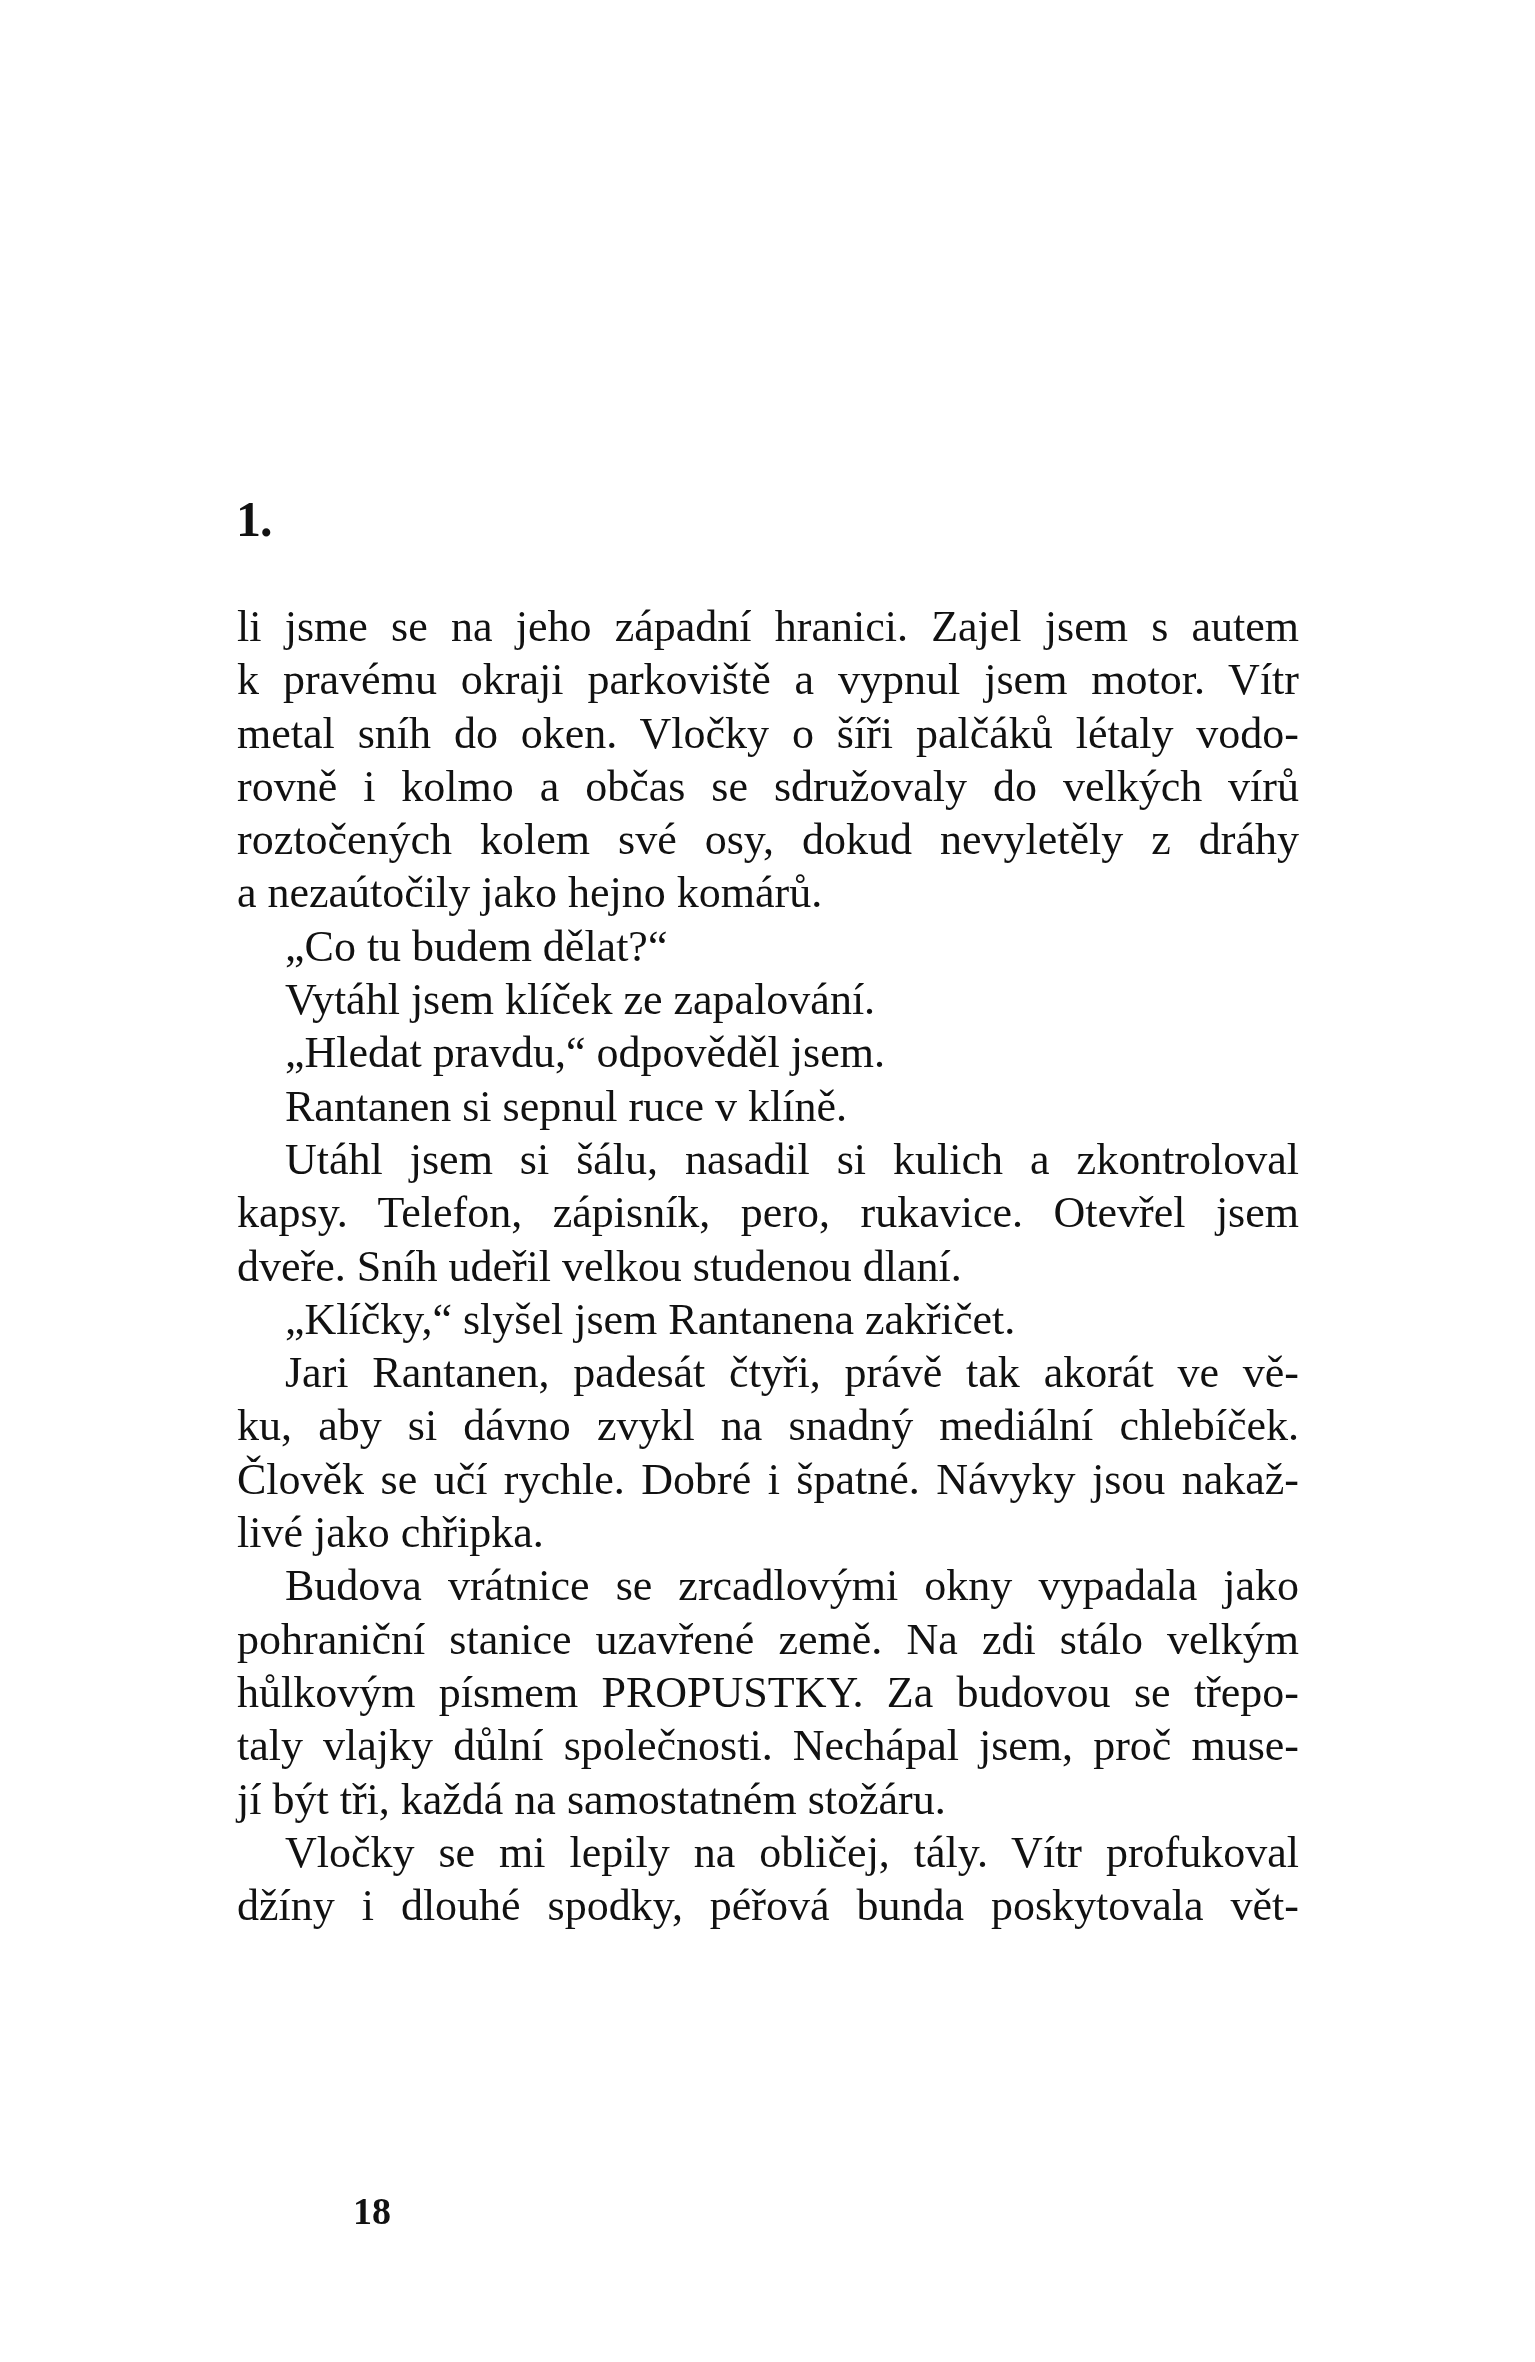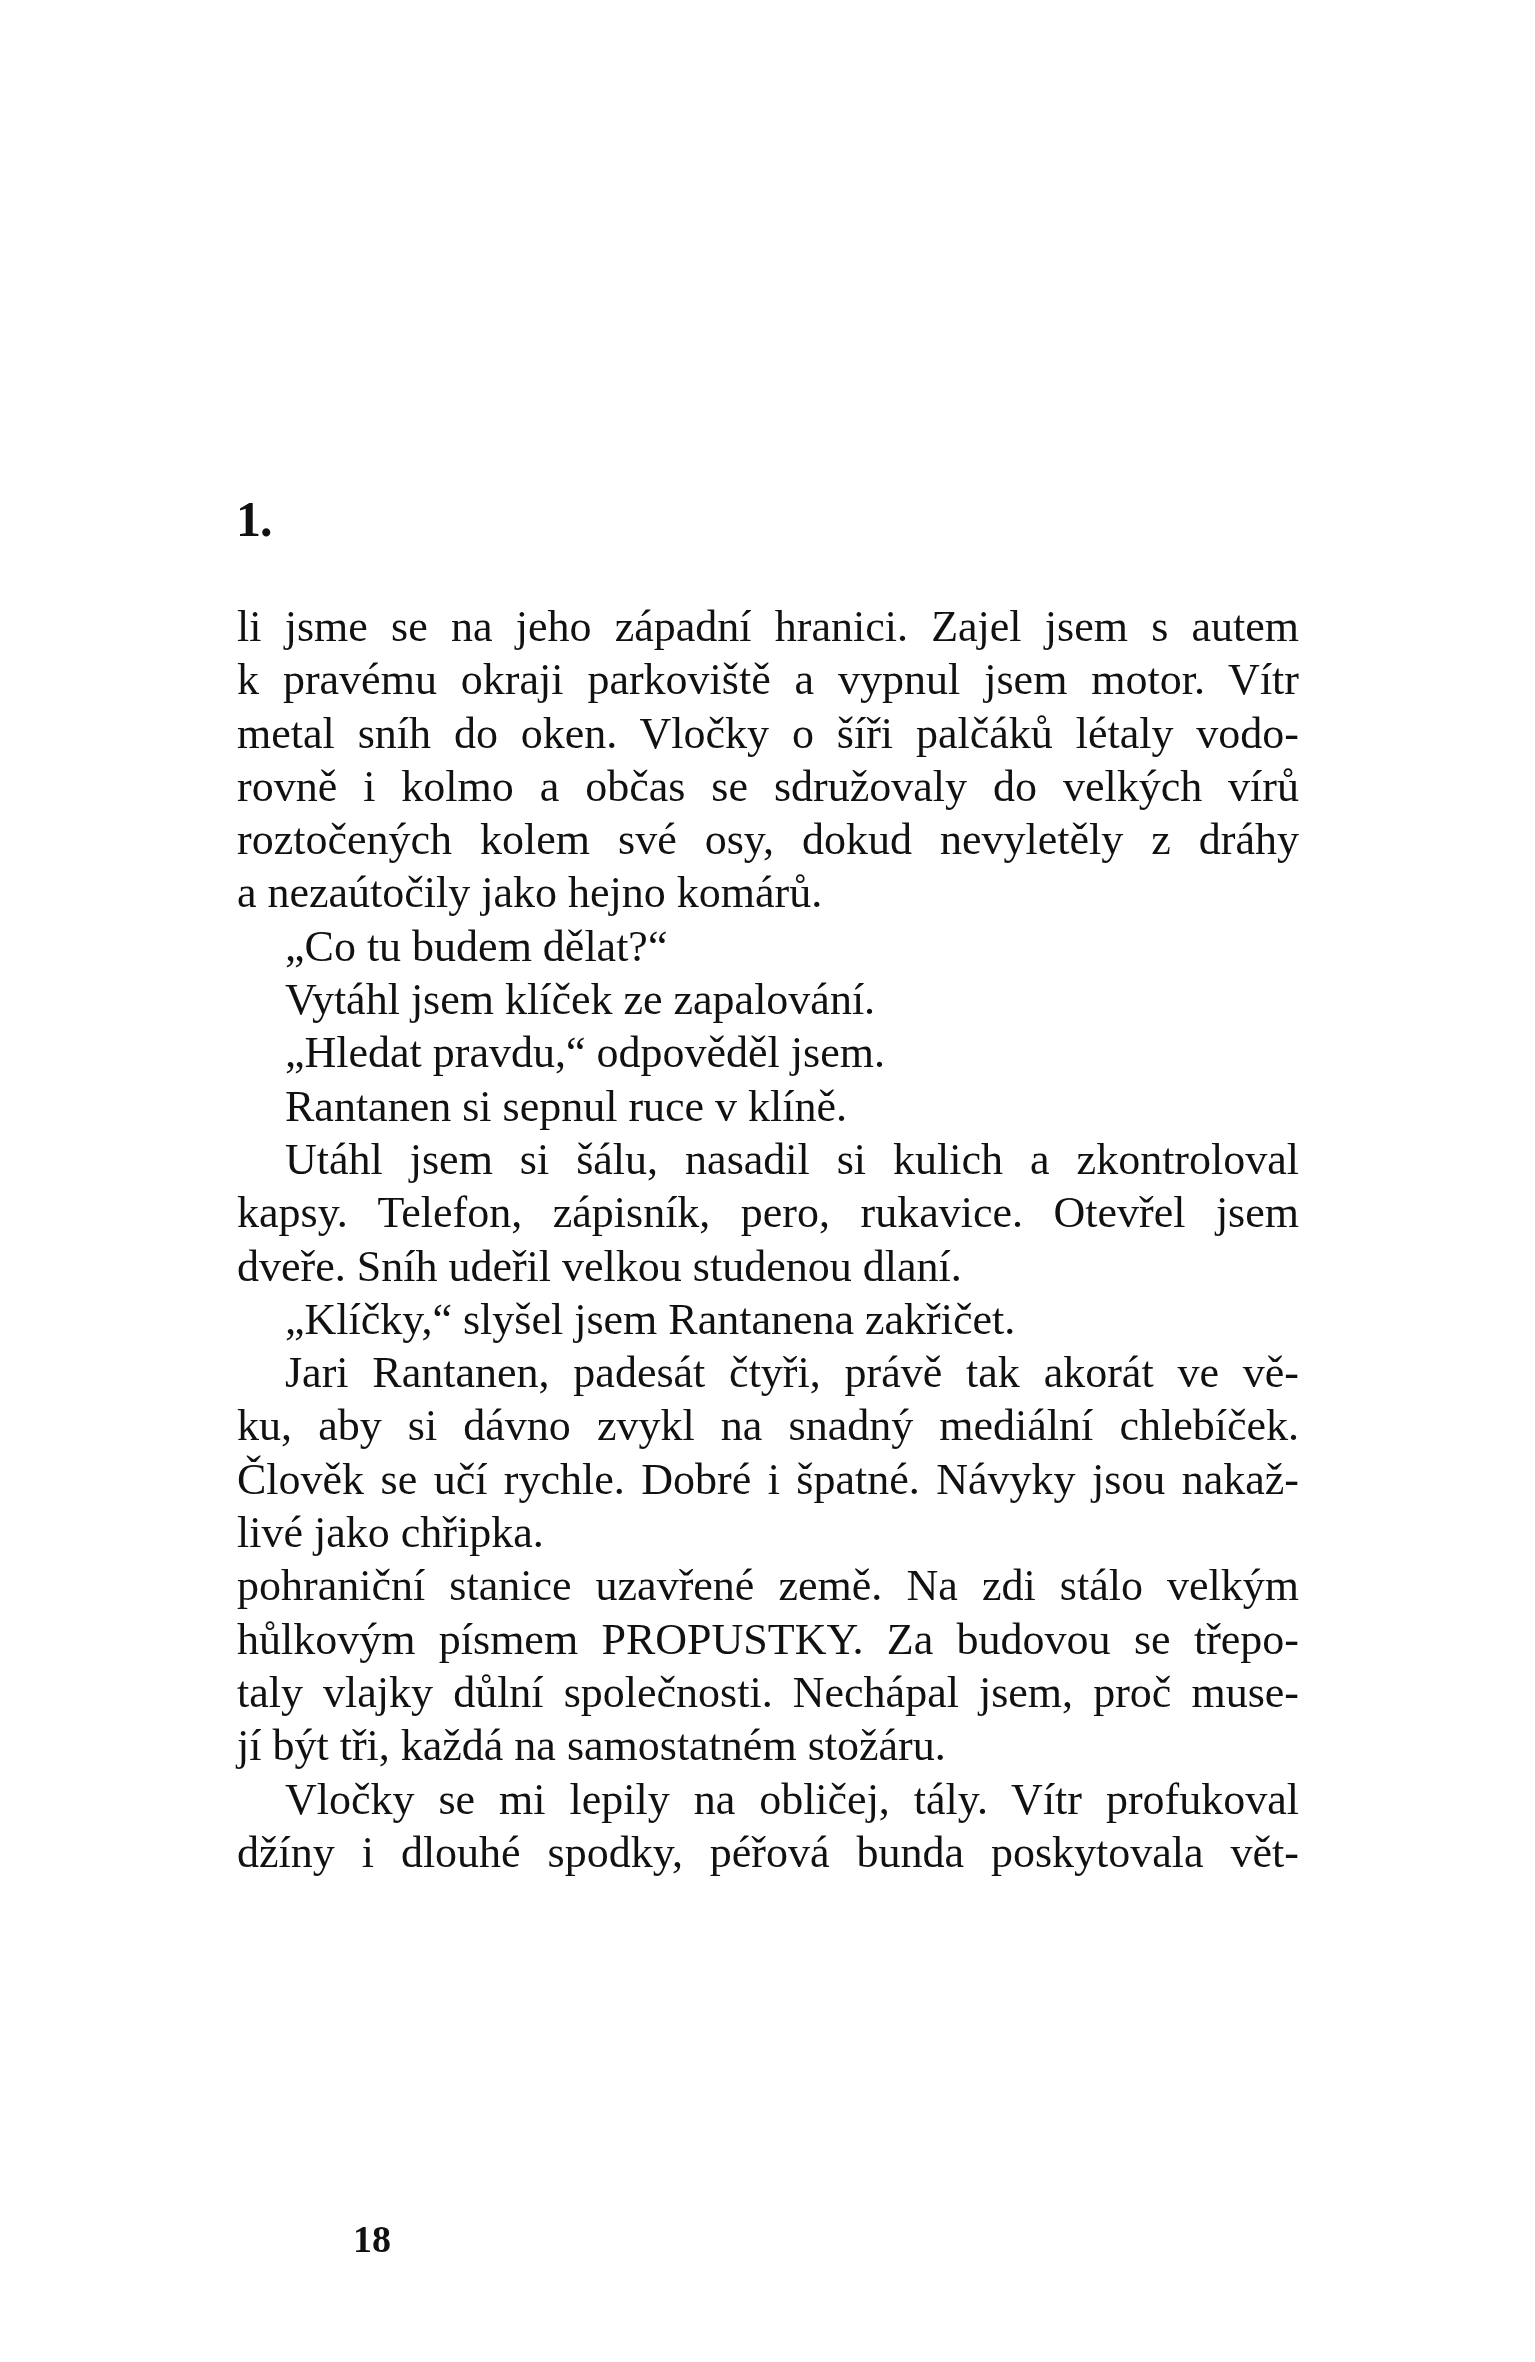--- a/index.html
+++ b/index.html
@@ -58,21 +58,20 @@
     padding-left: 48px;
   }
   .page-number {
     position: absolute;
     left: 353px;
     top: 2192px;
     font-size: 38px;
     font-weight: bold;
     line-height: 1;
     font-family: "Liberation Serif", "DejaVu Serif", serif;
-    margin-top: 28px;
   }
 </style>
 </head>
 <body>
 
 <div class="page">
   <div class="chapter-number">1.</div>
 
   <div class="body-text">
     <div class="line justify">li jsme se na jeho západní hranici. Zajel jsem s autem</div>
@@ -86,20 +85,21 @@
     <div class="line left indent">„Hledat pravdu,“ odpověděl jsem.</div>
     <div class="line left indent">Rantanen si sepnul ruce v klíně.</div>
     <div class="line justify indent">Utáhl jsem si šálu, nasadil si kulich a zkontroloval</div>
     <div class="line justify">kapsy. Telefon, zápisník, pero, rukavice. Otevřel jsem</div>
     <div class="line left">dveře. Sníh udeřil velkou studenou dlaní.</div>
     <div class="line left indent">„Klíčky,“ slyšel jsem Rantanena zakřičet.</div>
     <div class="line justify indent">Jari Rantanen, padesát čtyři, právě tak akorát ve vě-</div>
     <div class="line justify">ku, aby si dávno zvykl na snadný mediální chlebíček.</div>
     <div class="line justify">Člověk se učí rychle. Dobré i špatné. Návyky jsou nakaž-</div>
     <div class="line left">livé jako chřipka.</div>
+    <div class="line justify indent">Budova vrátnice se zrcadlovými okny vypadala jako</div>
     <div class="line justify">pohraniční stanice uzavřené země. Na zdi stálo velkým</div>
     <div class="line justify">hůlkovým písmem PROPUSTKY. Za budovou se třepo-</div>
     <div class="line justify">taly vlajky důlní společnosti. Nechápal jsem, proč muse-</div>
     <div class="line left">jí být tři, každá na samostatném stožáru.</div>
     <div class="line justify indent">Vločky se mi lepily na obličej, tály. Vítr profukoval</div>
     <div class="line justify">džíny i dlouhé spodky, péřová bunda poskytovala vět-</div>
   </div>
 
   <div class="page-number">18</div>
 </div>

